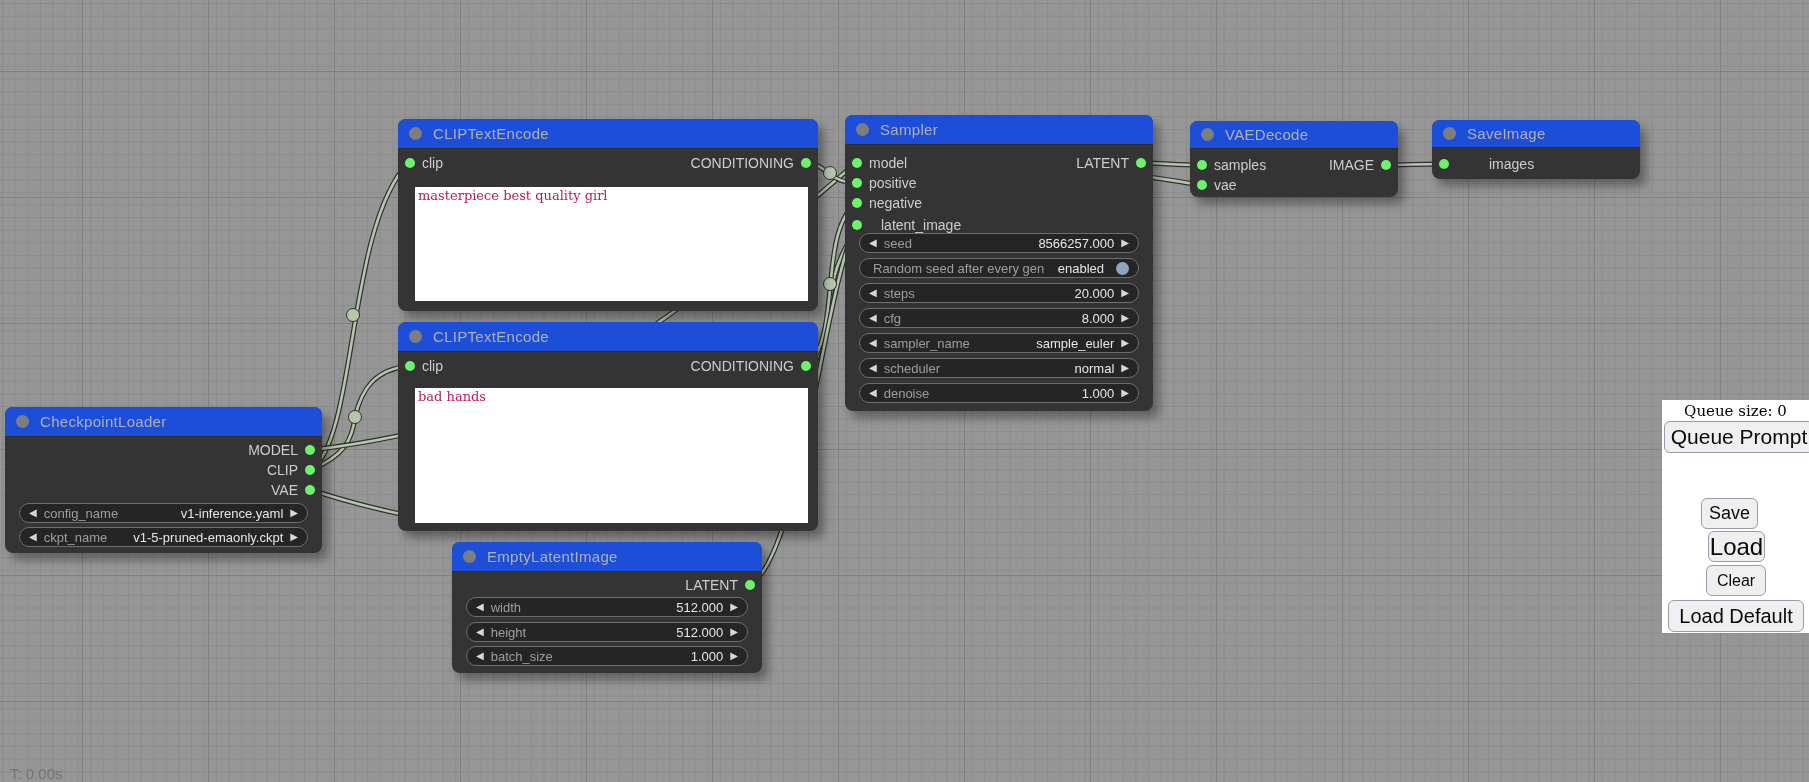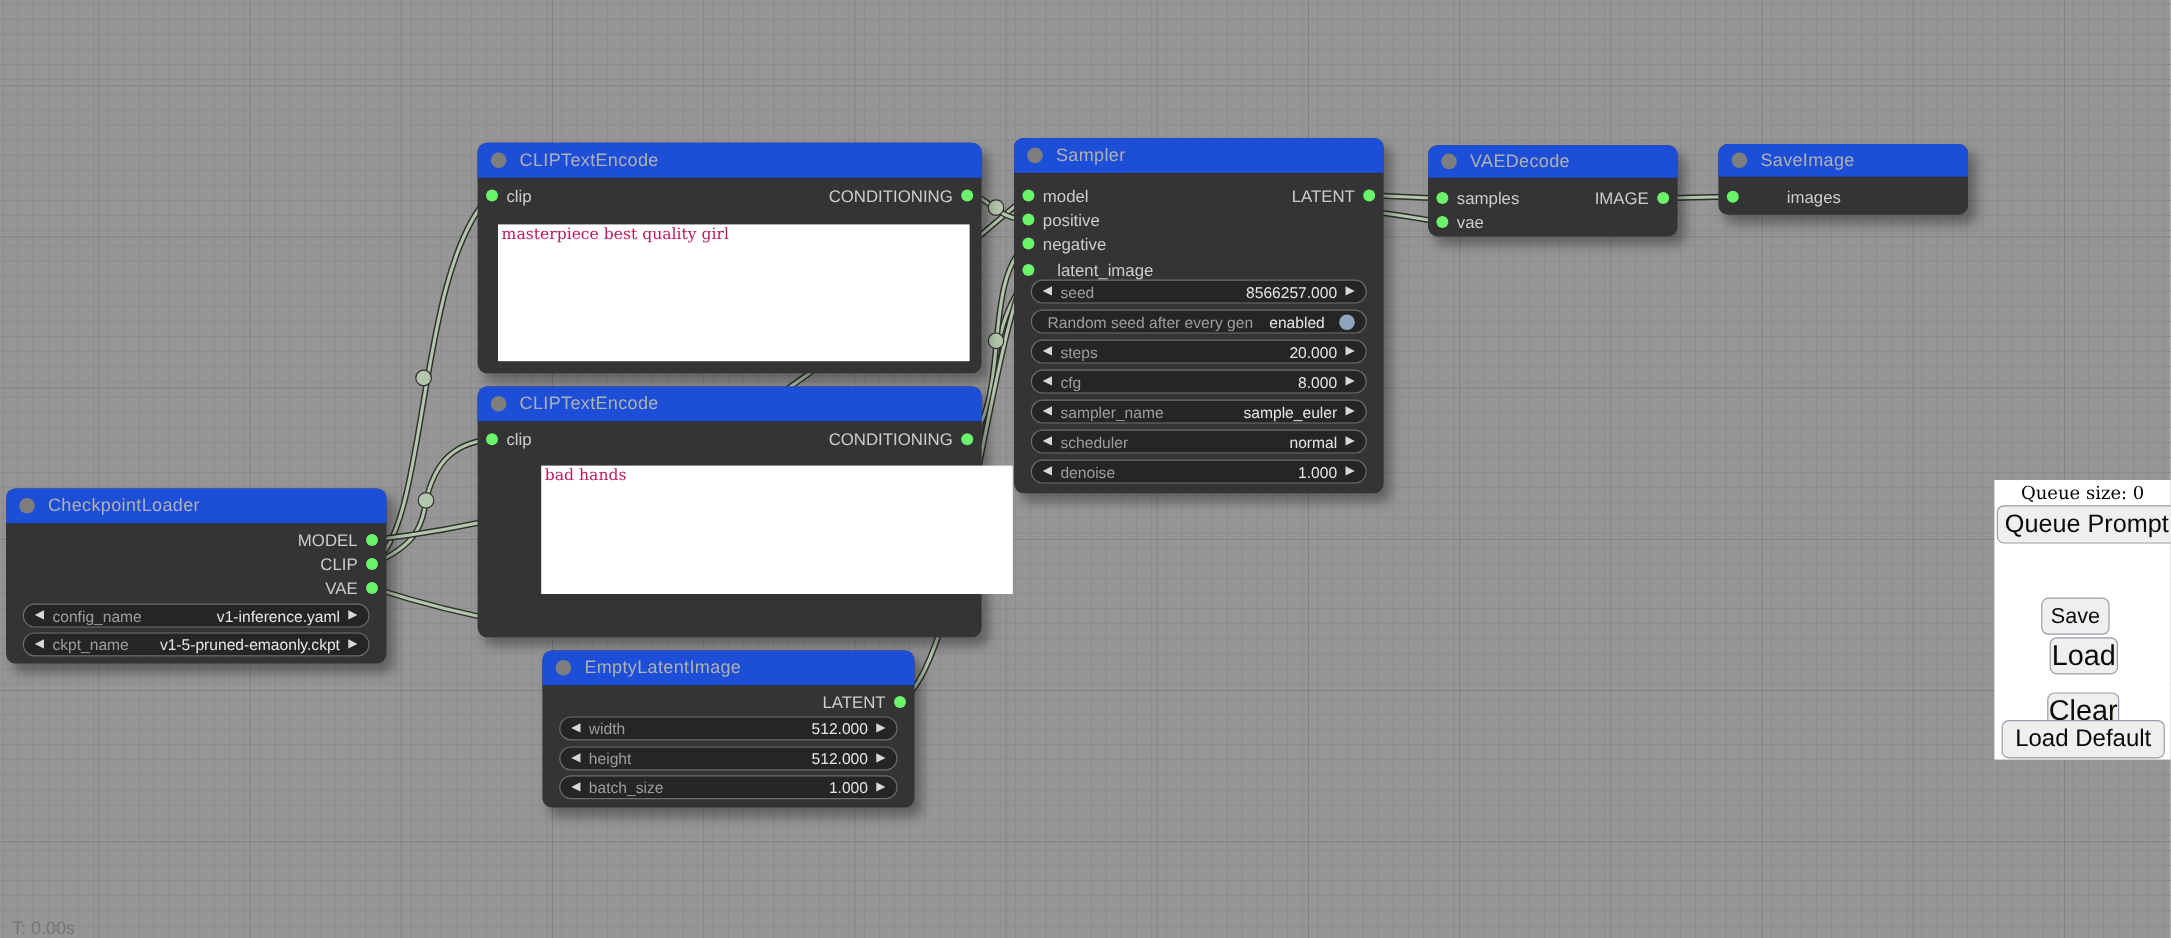--- a/index.html
+++ b/index.html
@@ -51,21 +51,21 @@
   .menu-panel { position:absolute; z-index:3; left:1662px; top:400px; width:147px; height:233px; background:#ffffff; }
   .queue-size { margin-top:2px; text-align:center; font:15px "DejaVu Serif", serif; color:#000; }
   .btn {
     position:absolute; background:#efefef; border:1px solid #9b9bab; border-radius:6px;
     color:#0a0a0a; font-family:"Liberation Sans", sans-serif; text-align:center;
     display:flex; align-items:center; justify-content:center; cursor:pointer;
   }
   #btn-queue-prompt { left:2px; top:21px; width:150px; height:32px; font-size:21px; }
   #btn-save  { left:39px; top:98px;  width:57px; height:31px; font-size:18px; }
   #btn-load  { left:46px; top:131px; width:57px; height:31px; font-size:24px; }
-  #btn-clear { left:44px; top:165px; width:60px; height:31px; font-size:24px;margin-top:12px; }
+  #btn-clear { left:44px; top:165px; width:60px; height:31px; font-size:16px; }
   #btn-load-default { left:6px; top:200px; width:136px; height:32px; font-size:20px; }
   .status-timer { position:absolute; z-index:2; left:10px; top:765px; font-size:15px; color:#757575; }
 </style>
 </head>
 <body>
 
 <div id="canvas">
 
   <svg class="wires" width="1809" height="782">
     <g>
@@ -163,21 +163,21 @@
       <span>CLIPTextEncode</span>
     </div>
     <div class="slot in" style="top:34px;">
       <span class="sdot"></span>
       <span>clip</span>
     </div>
     <div class="slot out" style="top:34px;">
       <span class="sdot"></span>
       <span>CONDITIONING</span>
     </div>
-    <textarea class="prompt" style="left: 17px; top: 66px; width: 393px; height: 107px; margin-left: 36px;" spellcheck="false">bad hands</textarea>
+    <textarea class="prompt" style="left: 17px; top: 66px; width: 393px; height: 135px;" spellcheck="false">bad hands</textarea>
   </div>
 
   <div class="node" style="left:452px; top:542px; width:310px; height:131px;">
     <div class="node-header">
       <span class="title-dot"></span>
       <span>EmptyLatentImage</span>
     </div>
     <div class="slot out" style="top:33px;">
       <span class="sdot"></span>
       <span>LATENT</span>

